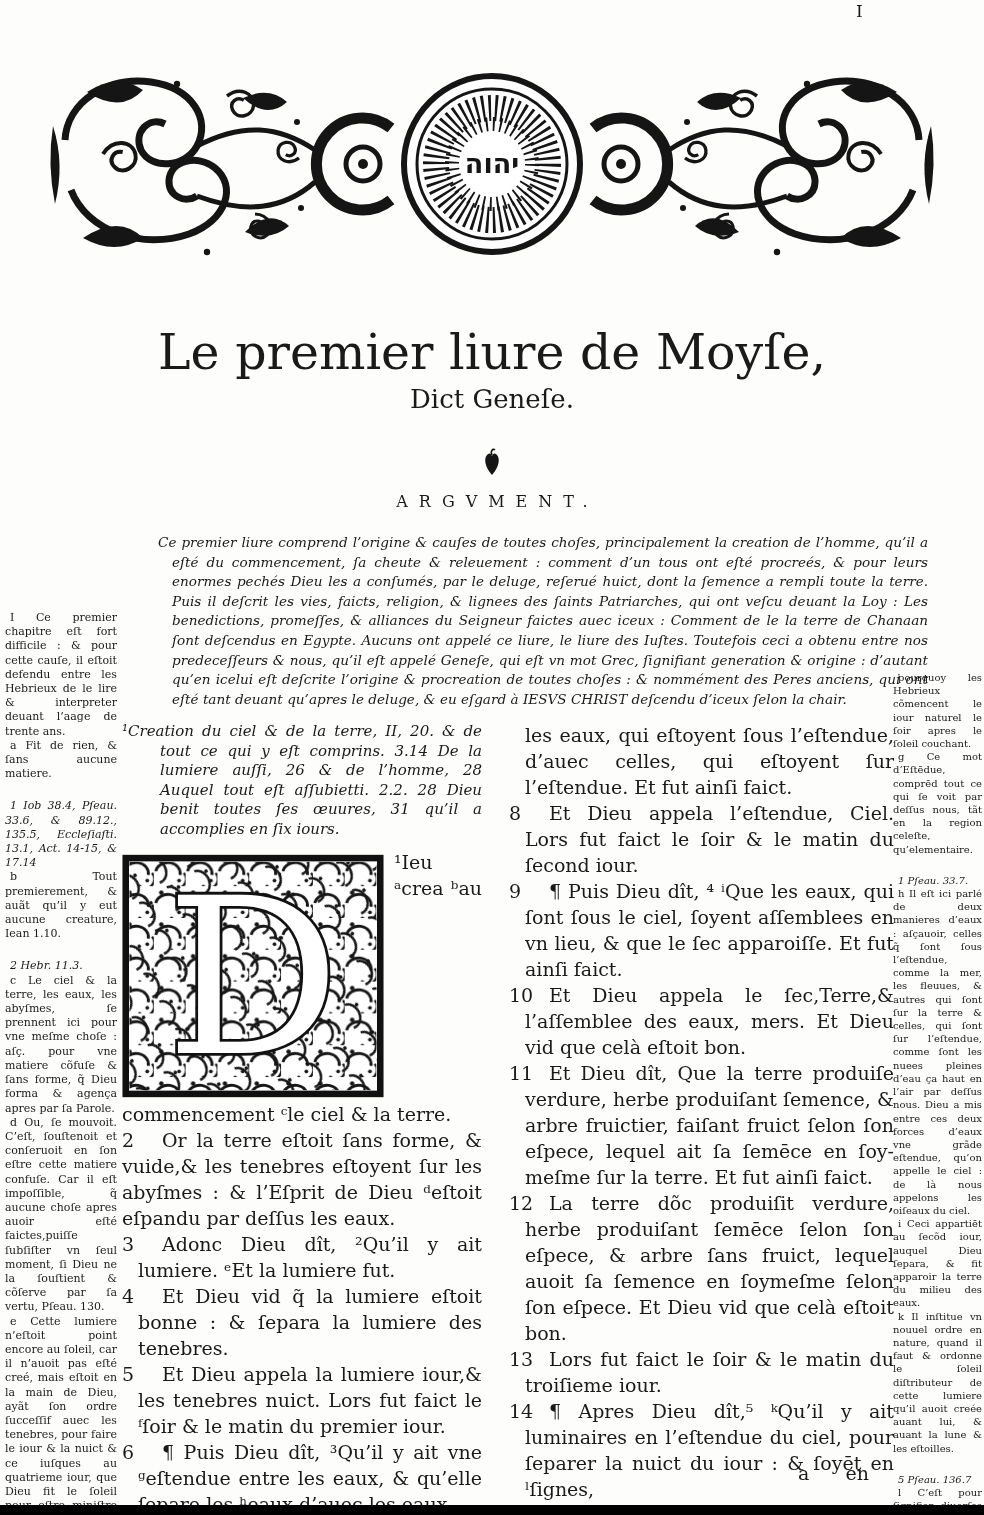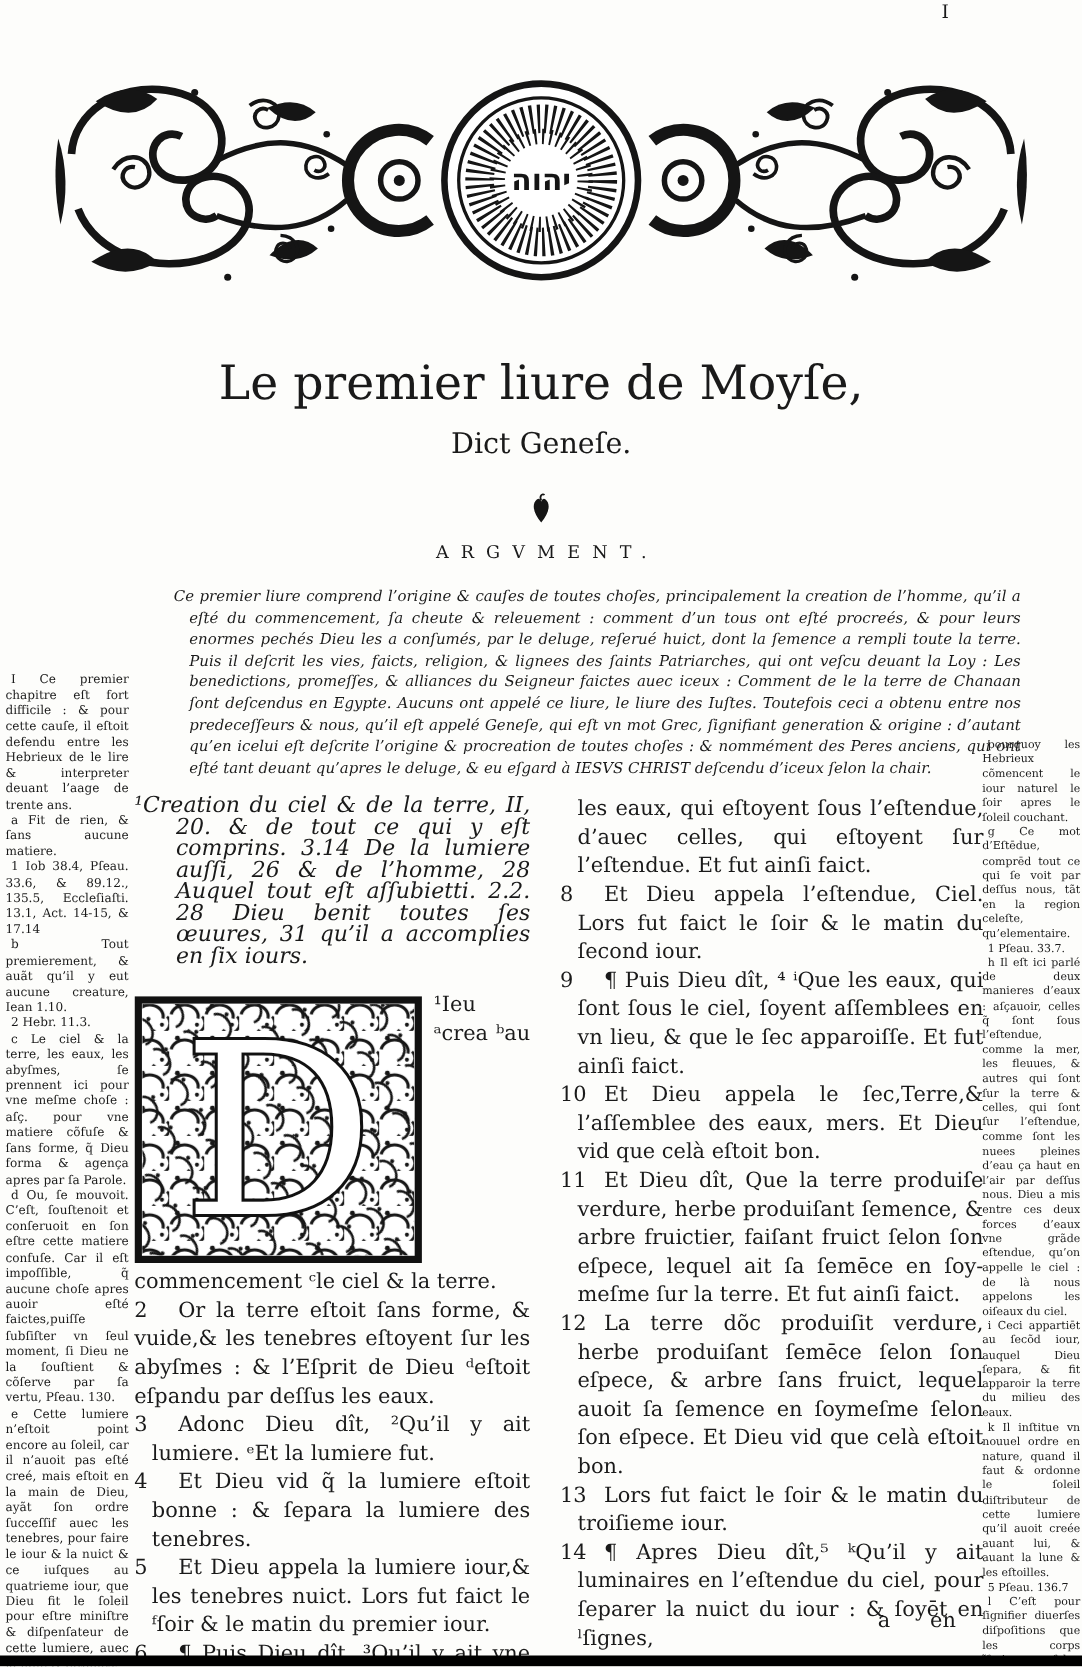--- a/index.html
+++ b/index.html
@@ -1,39 +1,39 @@
 <!DOCTYPE html>
 <html><head>
 <meta charset="utf-8">
 <style>
   html,body{margin:0;padding:0;background:#e8e8e4;}
   .page{position:relative;width:984px;height:1515px;margin:0 auto;background:#fdfdfb;
         color:#1a1a1a;font-family:"DejaVu Serif",serif;overflow:hidden;}
   .pagenum{position:absolute;top:1px;left:856px;font-size:17px;}
   .headpiece{position:absolute;left:47px;top:62px;width:890px;height:205px;}
   .titleblock{position:absolute;left:0;top:326px;width:100%;text-align:center;}
-  .title{font-size:43px;line-height:1.1;}
-  .subtitle{font-size:26px;margin-top:16px;}
+  .title{font-size:49px;line-height:1.1;}
+  .subtitle{font-size:26px;margin-top:4px;}
   .fleuron{position:absolute;left:0;top:447px;width:100%;text-align:center;}
   .arghead{position:absolute;left:0;top:492px;width:100%;text-align:center;
            font-size:16px;letter-spacing:11px;text-indent:11px;}
   .argument{position:absolute;left:126px;top:533px;width:756px;font-style:italic;
             font-size:13.6px;line-height:19.6px;text-align:justify;
             padding-left:14px;text-indent:-14px;margin-left:32px;}
   .lnotes{position:absolute;left:5px;top:611px;width:112px;font-size:11px;
           line-height:14.2px;text-align:justify;}
   .rnotes{position:absolute;left:893px;top:671px;width:89px;font-size:10px;
           line-height:13.2px;text-align:justify;}
   .note{margin:0;text-indent:5px;}
-  .note.ref{}
+  .note.ref{font-style:italic;margin-top:18px;}
   .colL{position:absolute;left:122px;top:722px;width:360px;}
   .colR{position:absolute;left:509px;top:722px;width:385px;}
   .chap{text-align:center;font-size:19px;letter-spacing:9px;text-indent:9px;margin:2px 0 10px 0;}
-  .summary{font-style:italic;font-size:20px;line-height:19.5px;text-align:justify;
-           padding-left:38px;text-indent:-38px;margin:0 0 22px 0;}
+  .summary{font-style:italic;font-size:15px;line-height:19.5px;text-align:justify;
+           padding-left:38px;text-indent:-38px;margin:0 0 10px 0;}
   .v{font-size:19px;line-height:26px;text-align:justify;margin:0;}
   .verse{padding-left:16px;text-indent:-16px;}
   .cont{padding-left:16px;}
   .vnum{display:inline-block;width:40px;text-indent:0;}
   .dropcap-svg{float:left;width:262px;height:246px;margin:4px 10px 2px 0;}
   .catchword{position:absolute;left:497px;top:1462px;width:372px;text-align:right;
              font-size:19px;white-space:pre;}
   .bottombar{position:absolute;left:0;top:1505px;width:984px;height:10px;background:#000;}
 </style>
 </head>

